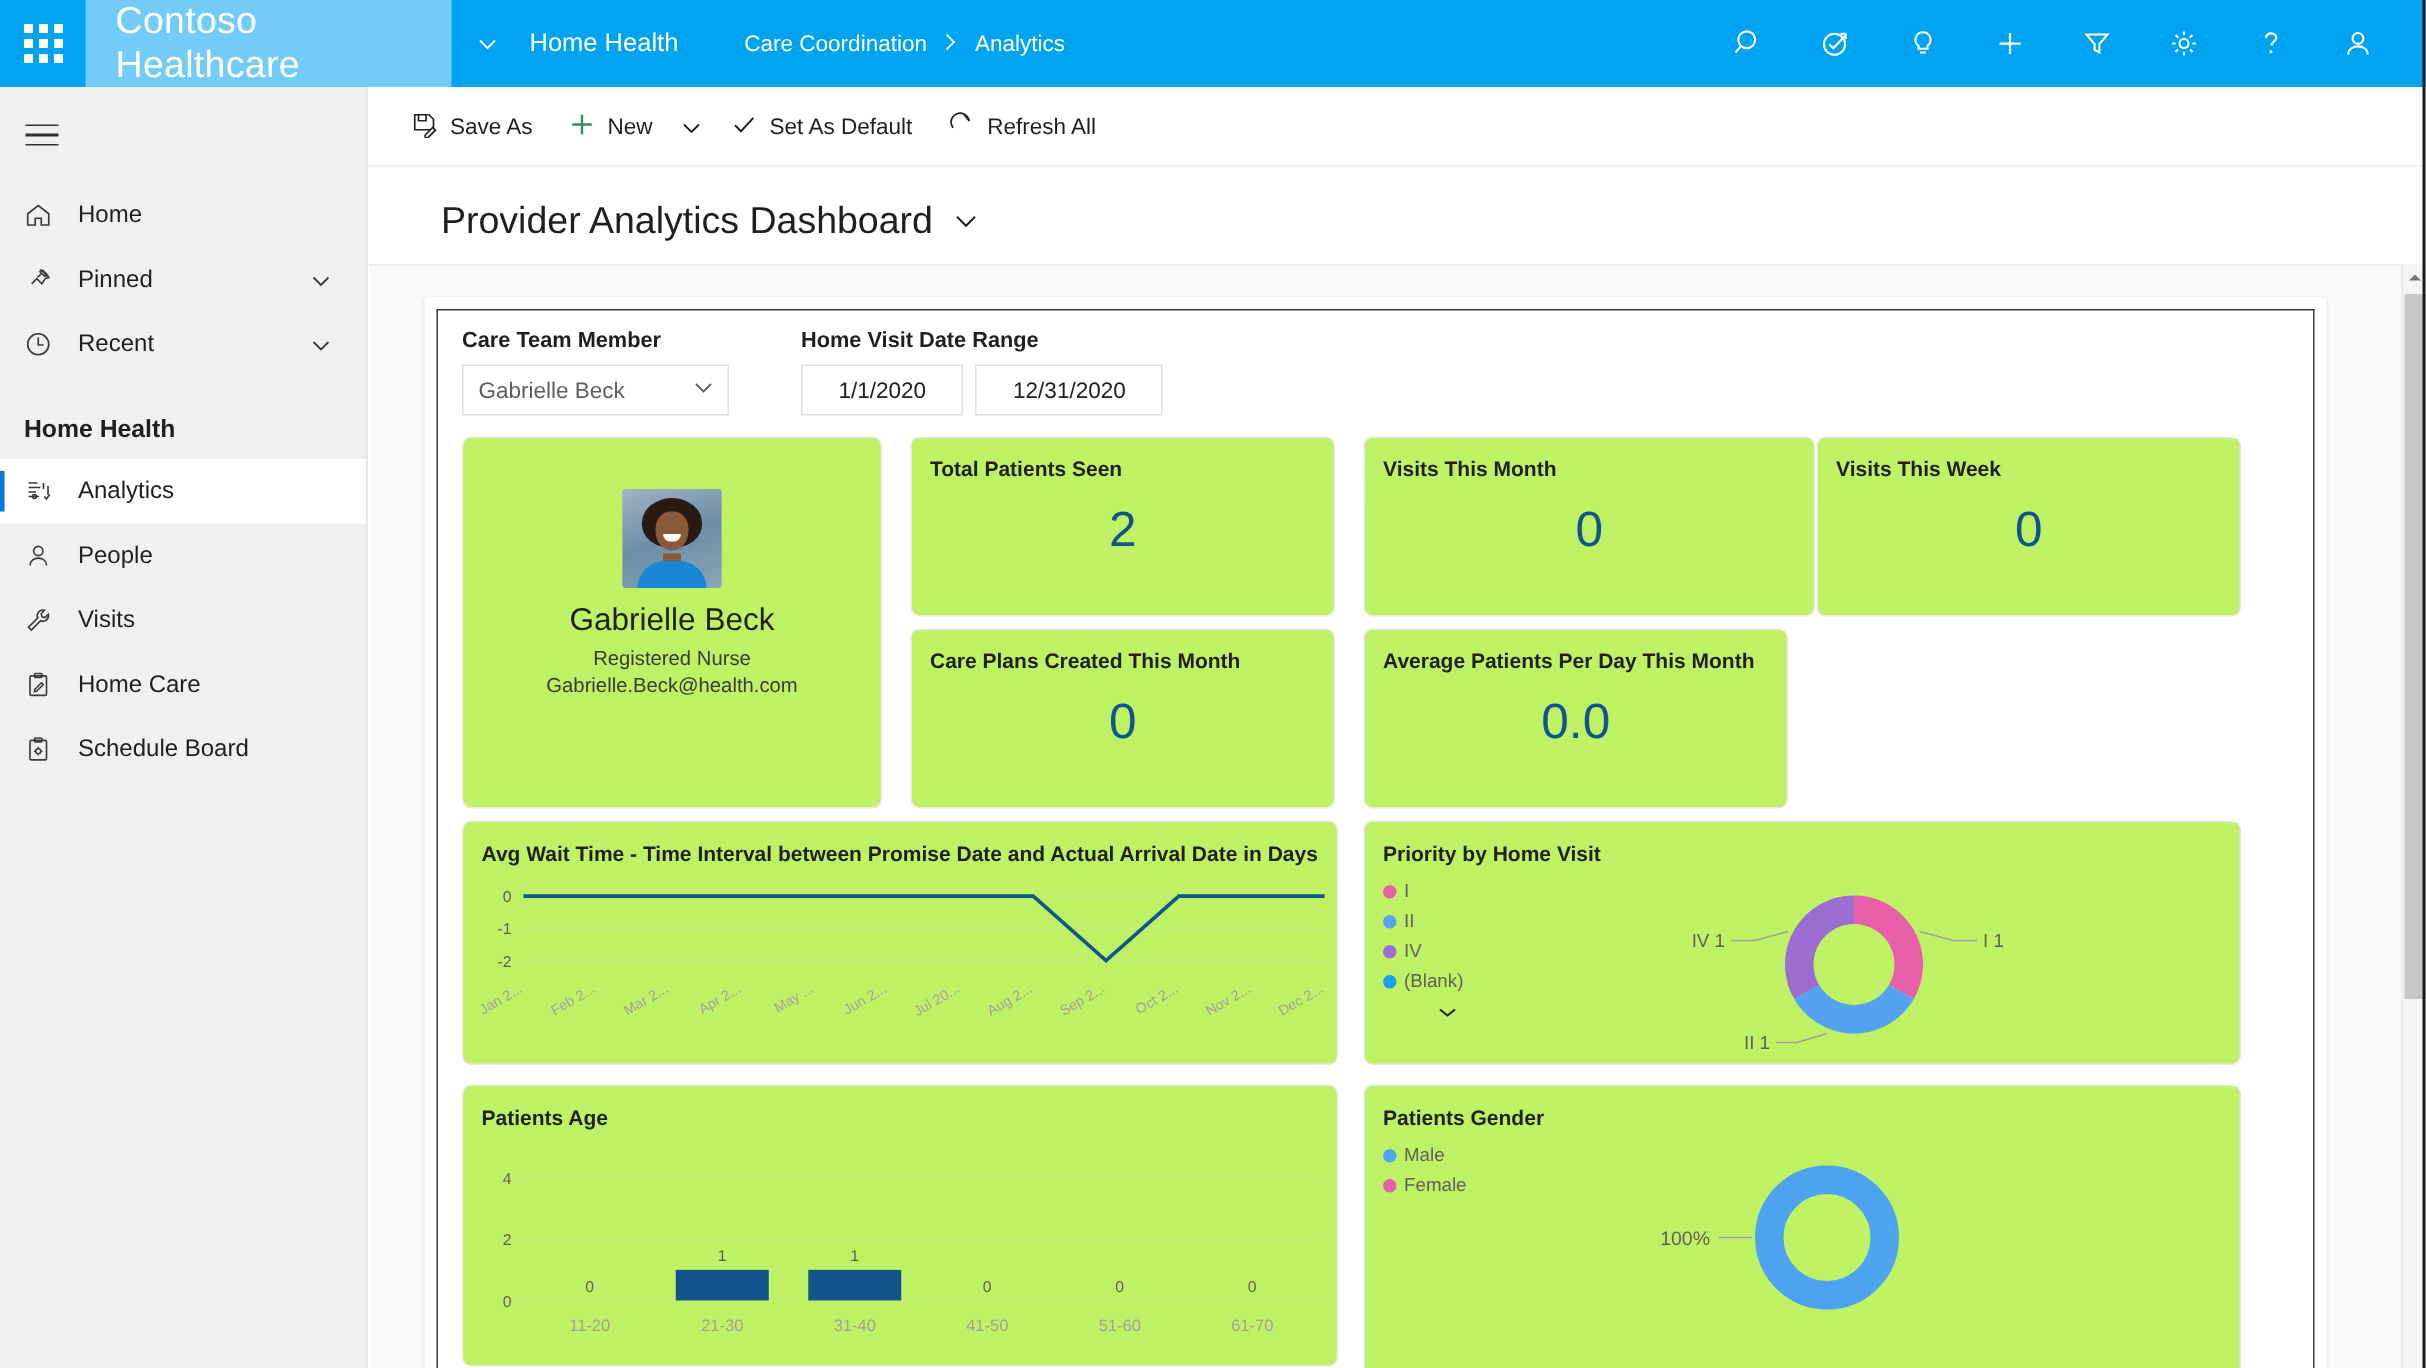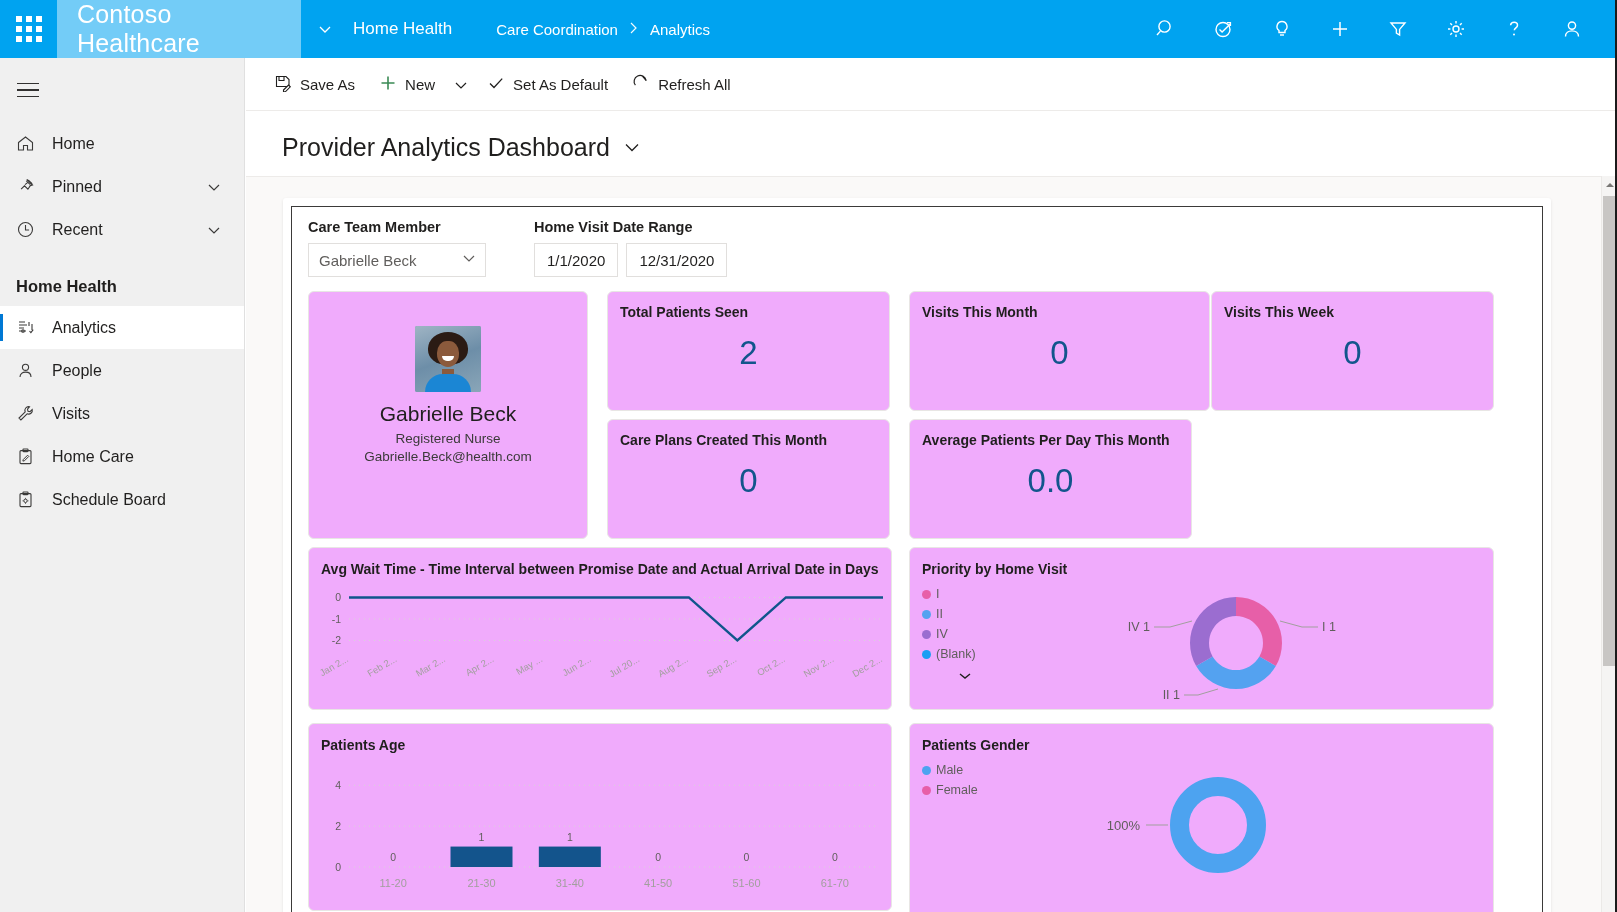--- a/index.html
+++ b/index.html
@@ -79,21 +79,21 @@
   }
   .cmd-btn {
     display: flex; align-items: center; gap: 8px; height: 40px;
     padding: 0 12px; cursor: pointer; color: #201f1e; font-size: 15px;
   }
   .cmd-caret { padding: 0 6px; display: flex; align-items: center; cursor: pointer; }
 
   
   .page-title-row {
     position: absolute; top: 118px; left: 246px; width: 1371px; height: 58px;
-    background: #ffffff; display: flex; align-items: center; padding-left: 36px;
+    background: #ffffff; display: flex; align-items: center; padding-left: 48px;
   }
   .page-title { font-size: 25px; color: #201f1e; font-weight: 400; }
   .page-title-caret { margin-left: 12px; display: flex; align-items: center; cursor: pointer; }
 
   
   .dash-area {
     position: absolute; top: 176px; left: 246px; width: 1371px; height: 736px;
     background: #faf9f8; border-top: 1px solid #edebe9; overflow: hidden;
   }
   .dash-card {
@@ -111,28 +111,28 @@
   .filter-row { display: flex; align-items: center; gap: 48px; margin-bottom: 14px; }
   .filter-block .f-label { font-size: 14.5px; font-weight: 700; color: #201f1e; margin-bottom: 8px; }
   .dd-select {
     width: 178px; height: 34px; border: 1px solid #e1dfdd; background: #fff;
     display: flex; align-items: center; padding: 0 8px 0 10px; cursor: pointer;
   }
   .dd-select .dd-val { flex: 1; font-size: 15px; color: #605e5c; }
   .date-row { display: flex; gap: 8px; }
   .date-box {
     height: 34px; border: 1px solid #e1dfdd; background: #fff;
-    display: flex; align-items: center; padding: 0 12px; font-size: 15px; color: #201f1e;
+    display: flex; align-items: center; padding: 0 24px; font-size: 15px; color: #201f1e;
     cursor: text;
   }
 
   
   .tiles { position: relative; }
   .tile {
-    position: absolute; background: #f0abfc; border: 1px solid #e8e6e4; border-radius: 6px;
+    position: absolute; background: #bef264; border: 1px solid #e8e6e4; border-radius: 6px;
   }
   .tile-title {
     font-size: 14px; font-weight: 700; color: #201f1e; padding: 12px 0 0 12px;
   }
   .kpi-value {
     text-align: center; color: #12558c; font-weight: 400;
     font-size: 33px; margin-top: 14px;
   }
 
   

